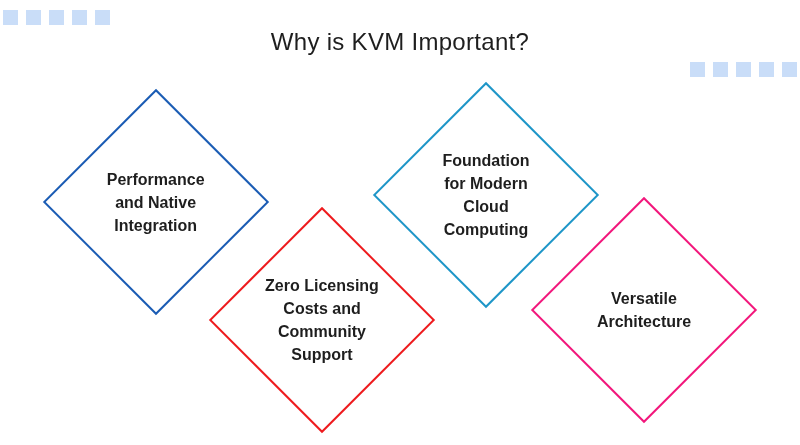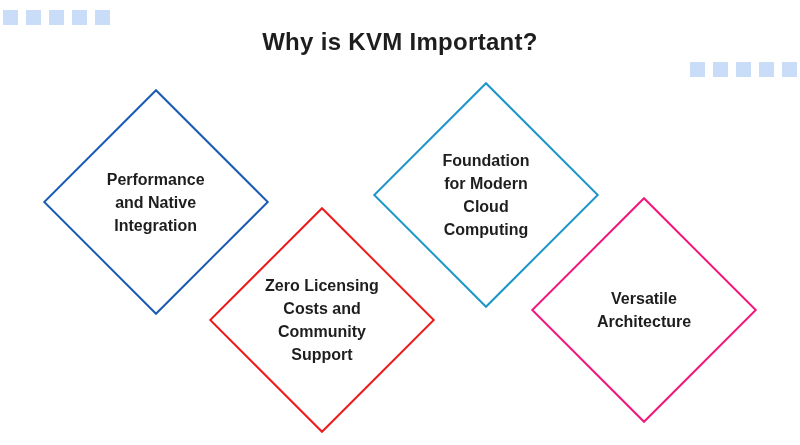--- a/index.html
+++ b/index.html
@@ -15,21 +15,21 @@
     background: #ffffff;
     overflow: hidden;
   }
   .page-title {
     position: absolute;
     left: 0;
     top: 28px;
     width: 100%;
     text-align: center;
     font-size: 24px;
-    font-weight: 700;
+    font-weight: 400;
     letter-spacing: 0.3px;
     color: var(--text-color, #1e1e1e);
   }
   .decor-squares {
     position: absolute;
     display: flex;
     gap: 8px;
   }
   .decor-squares.top-left { left: 3px; top: 10px; }
   .decor-squares.right   { left: 690px; top: 62px; }

